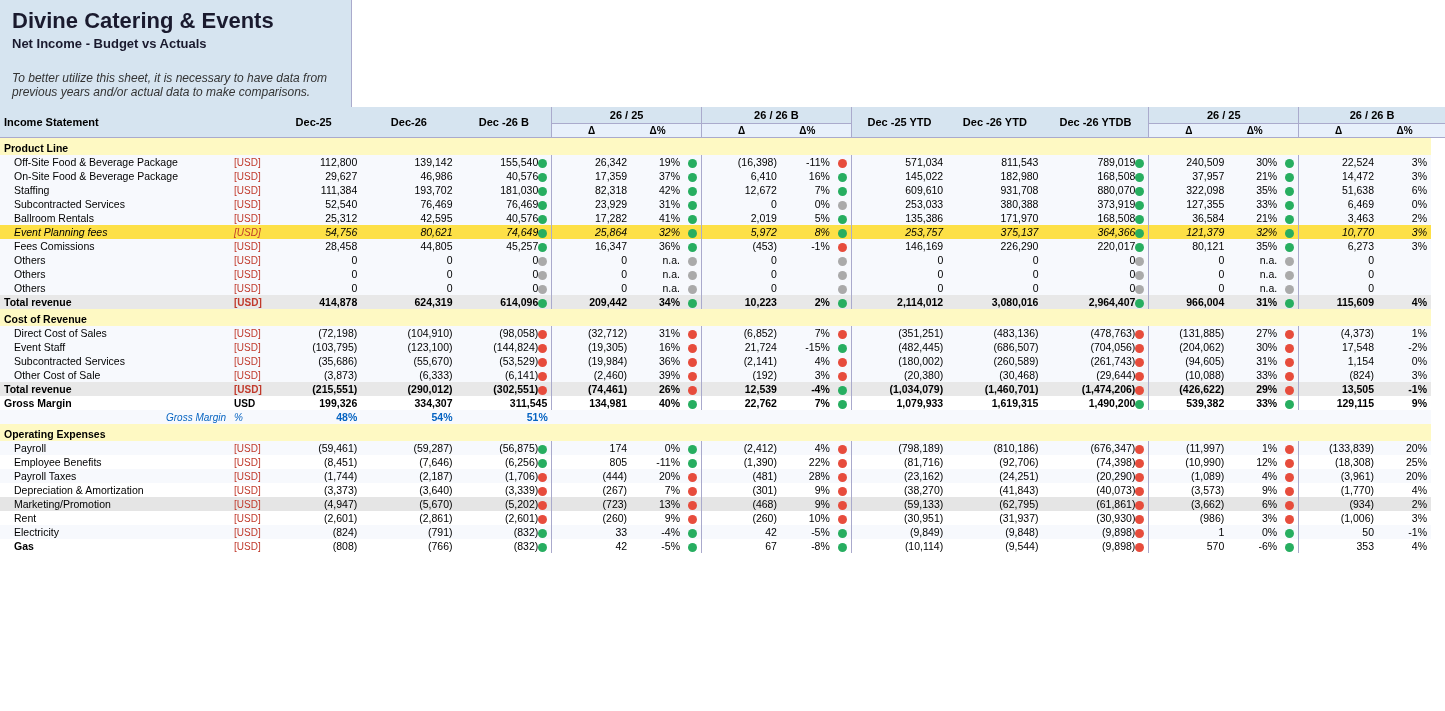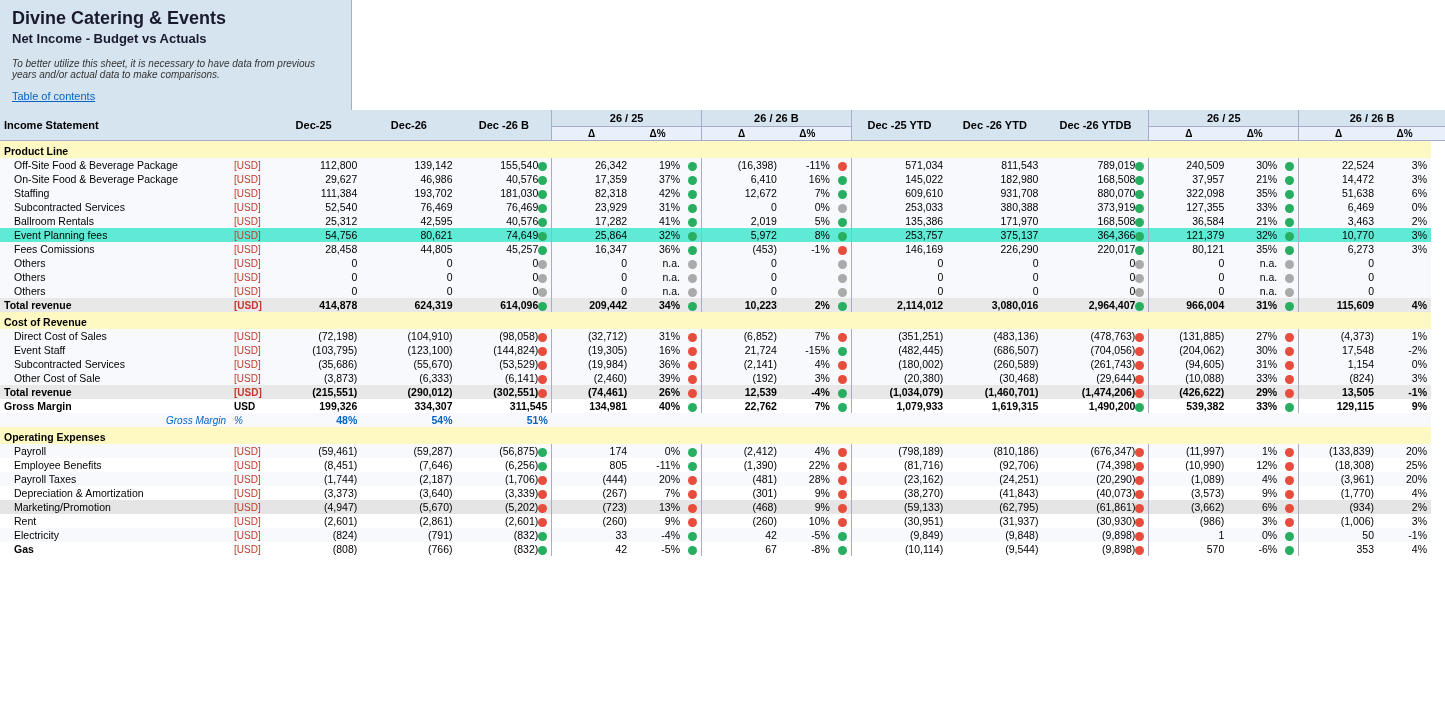--- a/index.html
+++ b/index.html
@@ -1,19 +1,19 @@
 <!DOCTYPE html>
 <html><head>
   <meta charset="utf-8">
   <style>
     * { margin: 0; padding: 0; box-sizing: border-box; }
     body { font-family: Arial, sans-serif; font-size: 11px; background: #fff; overflow-x: auto; }
-    .app-title { font-size: 18px; font-weight: bold; color: #1a1a2e; }
+    .app-title { font-size: 22px; font-weight: bold; color: #1a1a2e; }
     .sub-title { font-size: 13px; font-weight: bold; color: #1a1a2e; margin-top: 2px; }
-    .description { font-size: 10px; color: #333; margin-top: 12px; font-style: italic; }
+    .description { font-size: 12px; color: #333; margin-top: 20px; font-style: italic; }
     .toc-link { color: #0563C1; text-decoration: underline; cursor: pointer; font-size: 11px; margin-top: 4px; display: inline-block; }
 
     .select-month-area { text-align: center; padding: 18px 0 10px 0; background: #fff; }
     .select-month-label { font-size: 13px; font-weight: bold; display: inline-block; margin-right: 10px; }
     .month-input { border: 2px solid #1a6fc4; padding: 3px 10px; font-size: 13px; color: #0563C1; font-weight: bold; min-width: 120px; text-align: center; display: inline-block; }
 
     .main-table { width: 100%; border-collapse: collapse; font-size: 10.5px; }
     .main-table th, .main-table td { padding: 1px 4px; border: none; white-space: nowrap; }
     
     .col-label { width: 230px; min-width: 180px; }
@@ -44,23 +44,20 @@
   </style>
 </head>
 <body>
 
 <div class="top-area">
   <div class="left-panel">
     <div class="app-title">Divine Catering &amp; Events</div>
     <div class="sub-title">Net Income - Budget vs Actuals</div>
     <div style="margin-top:6px;">
       <div class="description">To better utilize this sheet, it is necessary to have data from previous years and/or actual data to make comparisons.</div>
-    </div>
-    <div style="margin-top:6px;">
-      <a class="toc-link">Table of contents</a>
     </div>
   </div>
 </div>
 
 <table class="main-table">
   <thead>
     <tr class="thead-top">
       <th class="col-label" rowspan="2" style="text-align:left; background:#d6e4f0;">Income Statement</th>
       <th rowspan="2" style="background:#d6e4f0; width:36px;"></th>
       <th class="col-num" rowspan="2">Dec-25</th>
@@ -191,21 +188,21 @@
     <td class="col-indicator"><span class="dot dot-green"></span></td>
     <td class="col-num" style="border-left:1px solid #aac;">135,386</td>
     <td class="col-num">171,970</td>
     <td class="col-num">168,508<span class="dot dot-green"></span></td>
     <td class="col-delta" style="border-left:1px solid #aac;">36,584</td>
     <td class="col-pct">21%</td>
     <td class="col-indicator"><span class="dot dot-green"></span></td>
     <td class="col-delta" style="border-left:1px solid #aac;">3,463</td>
     <td class="col-pct">2%</td>
   </tr>
-      <tr style="background: #5eead4;">
+      <tr style="background: #fde047; font-style: italic;">
     <td class="col-label" style="padding-left:14px;">Event Planning fees</td>
     <td class="col-unit" style="color:#c0392b">[USD]</td>
     <td class="col-num">54,756</td>
     <td class="col-num">80,621</td>
     <td class="col-num">74,649<span class="dot dot-green"></span></td>
     <td class="col-delta" style="border-left:1px solid #aac;">25,864</td>
     <td class="col-pct">32%</td>
     <td class="col-indicator"><span class="dot dot-green"></span></td>
     <td class="col-delta" style="border-left:1px solid #aac;">5,972</td>
     <td class="col-pct">8%</td>

